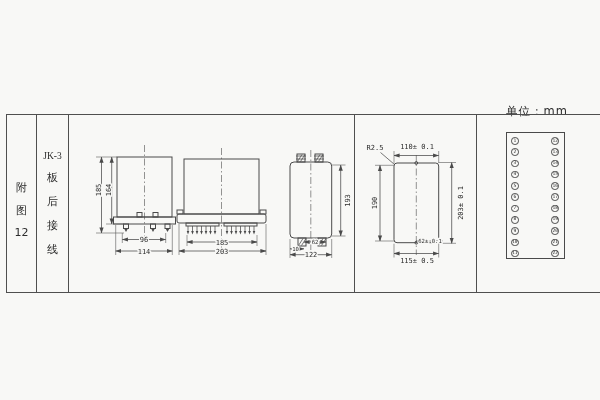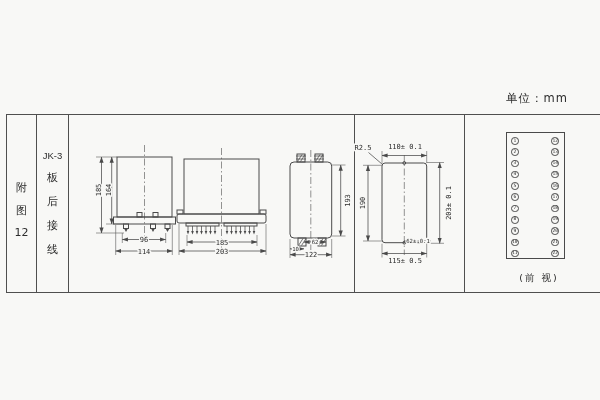--- a/index.html
+++ b/index.html
@@ -1,27 +1,27 @@
 <!DOCTYPE html>
 <html><head>
 <meta charset="utf-8">
 <style>
   *{margin:0;padding:0;box-sizing:border-box}
   html,body{width:600px;height:400px}
   body{background:#f8f8f6;font-family:"DejaVu Sans",sans-serif;position:relative;overflow:hidden}
   .page{position:absolute;inset:0}
-  .unit-label{position:absolute;left:506px;top:91px;font-size:11.5px;color:#2c2c2c;letter-spacing:1px;white-space:nowrap}
+  .unit-label{position:absolute;left:506px;top:104px;font-size:11.5px;color:#2c2c2c;letter-spacing:1px;white-space:nowrap}
   .ftable{position:absolute;left:6px;top:114px;width:594px;height:179px;
           border-top:1.2px solid #4f4f4f;border-bottom:1.2px solid #4f4f4f;border-left:1.2px solid #4f4f4f}
   .cell{position:absolute;top:0;height:100%;border-right:1.2px solid #4f4f4f}
   .cell-fig{left:0;width:30px;display:flex;flex-direction:column;align-items:center;justify-content:center;gap:8px;padding-top:12px;font-size:11px;color:#2c2c2c}
   .cell-series{left:30px;width:32px;display:flex;flex-direction:column;align-items:center;justify-content:center;gap:9px;font-size:11px;color:#2c2c2c}
-  .cell-series .lat{font-size:9.5px;font-family:Liberation Sans, sans-serif}
+  .cell-series .lat{font-size:9.5px;font-family:Liberation Serif, serif}
   .cell-drawings{left:70px;width:278px}
-  .cell-cutout{left:328px;width:130px}
+  .cell-cutout{left:340px;width:130px}
   .cell-terminal{left:470px;width:124px;border-right:none}
   svg{display:block}
   .ln{fill:none;stroke:#4a4a4a;stroke-width:1}
   .lnf{fill:#4a4a4a;stroke:none}
   .dim{stroke:#4a4a4a;stroke-width:0.75;fill:none}
   .ext{stroke:#5a5a5a;stroke-width:0.6;fill:none}
   .cl{stroke:#5a5a5a;stroke-width:0.65;fill:none;stroke-dasharray:7 2.5 1.5 2.5}
   .dt{font-family:"DejaVu Sans Mono",monospace;font-size:7px;fill:#2c2c2c;paint-order:stroke;stroke:#f8f8f6;stroke-width:2.6px;text-anchor:middle}
   .dts{font-size:5.6px}
   .terminal-box{position:absolute;left:29px;top:17px;width:59px;height:127px;border:1px solid #4a4a4a}
@@ -200,17 +200,16 @@
           <span class="pin">15</span>
           <span class="pin">16</span>
           <span class="pin">17</span>
           <span class="pin">18</span>
           <span class="pin">19</span>
           <span class="pin">20</span>
           <span class="pin">21</span>
           <span class="pin">22</span>
         </div>
       </div>
-      <div class="terminal-caption">(前 视)</div>
     </div>
 
   </div>
 </div>
 
 </body></html>

